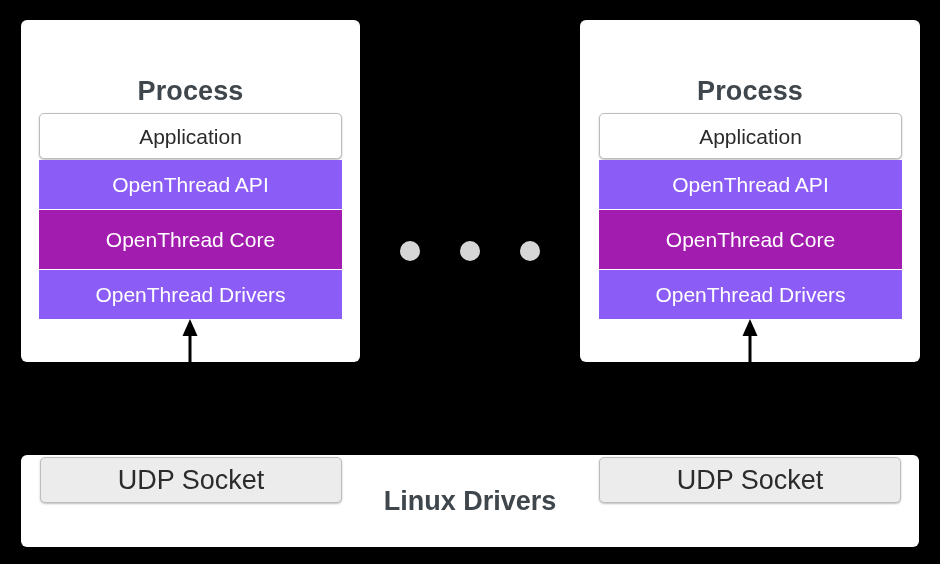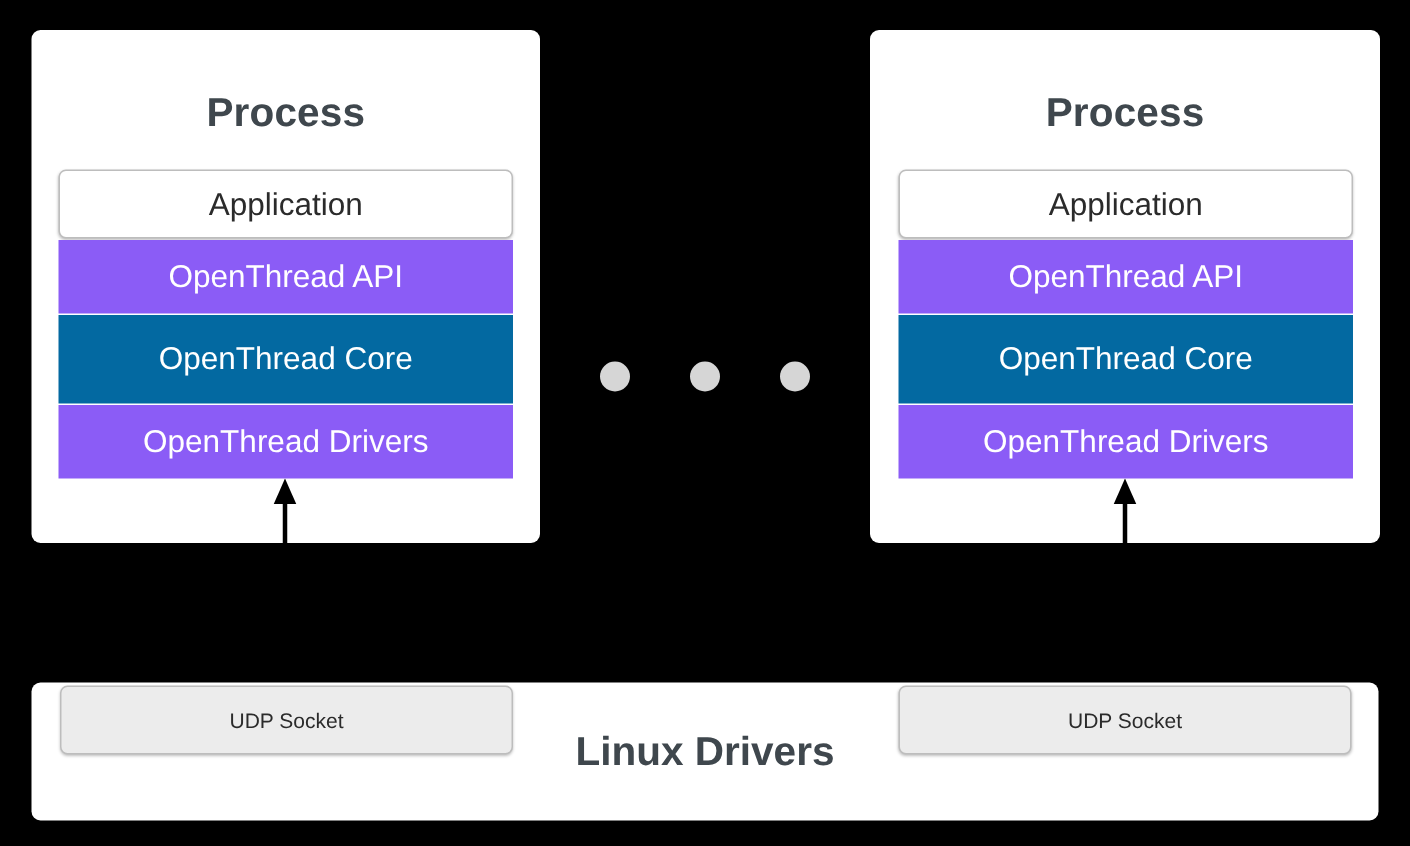--- a/index.html
+++ b/index.html
@@ -24,21 +24,21 @@
   .process-panel {
     position: absolute;
     background: #ffffff;
     border-radius: 6px;
     box-shadow: 0 1px 3px rgba(0,0,0,0.35);
   }
   .process-title {
     position: absolute;
     left: 0;
     right: 0;
-    top: 38px;
+    top: 54px;
     text-align: center;
     font-size: 27px;
     font-weight: bold;
     color: #3f474d;
     letter-spacing: 0.1px;
     line-height: 34px;
   }
 
   
   .layer {
@@ -56,21 +56,21 @@
     border-radius: 5px;
     color: #2b2b2b;
     box-shadow: 0 1px 2px rgba(0,0,0,0.25);
   }
   .layer-api,
   .layer-drivers {
     background: #8b5cf6;
     color: #ffffff;
   }
   .layer-core {
-    background: #0369a1;
+    background: #a21caf;
     color: #ffffff;
   }
 
   
   .arrow-up {
     position: absolute;
     width: 22px;
   }
 
   
@@ -104,21 +104,21 @@
     position: absolute;
     top: 457px;
     height: 46px;
     display: flex;
     align-items: center;
     justify-content: center;
     background: #ececec;
     border: 1px solid #bdbdbd;
     border-radius: 5px;
     box-sizing: border-box;
-    font-size: 14px;
+    font-size: 27px;
     color: #2b2b2b;
     box-shadow: 0 1px 2px rgba(0,0,0,0.25);
   }
 </style>
 </head>
 <body>
 
 <div id="canvas">
 
   <div class="process-panel" style="left:21px; top:20px; width:339px; height:342px;">

